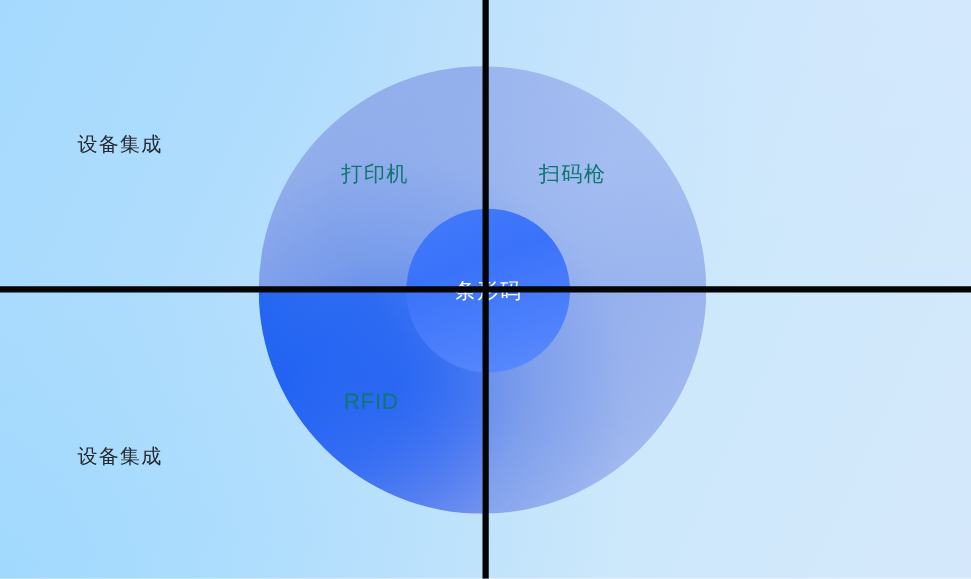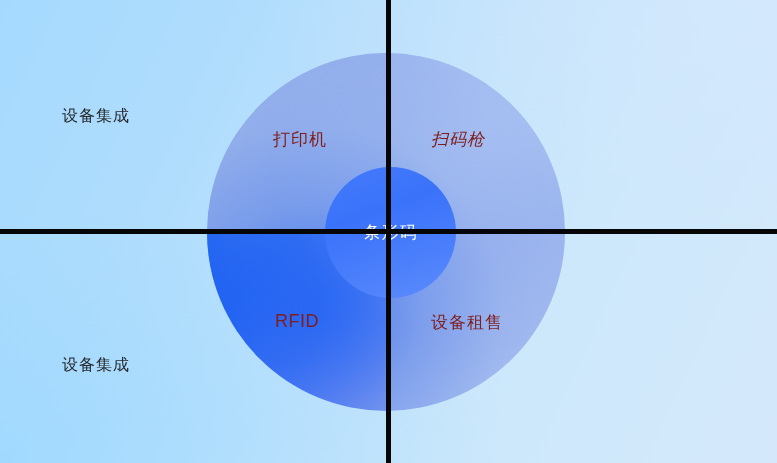--- a/index.html
+++ b/index.html
@@ -112,39 +112,39 @@
     left: 0;
     top: 229px;
     width: 777px;
     height: 5px;
     background: #050505;
   }
 
   
   .inner-label {
     position: absolute;
-    color: #7f1d1d;
+    color: #0f766e;
     font-size: 17px;
     letter-spacing: 1px;
     white-space: nowrap;
   }
   .inner-label.latin {
     letter-spacing: 0.5px;
     font-size: 18px;
   }
   .outer-label {
     position: absolute;
     color: #25282d;
     font-size: 16px;
     letter-spacing: 1px;
     white-space: nowrap;
   }
 
   .lbl-printer  { left: 273px; top: 128px; }
-  .lbl-scanner  { left: 431px; top: 128px; font-style: italic; }
+  .lbl-scanner  { left: 431px; top: 128px; }
   .lbl-rfid     { left: 275px; top: 311px; }
   .lbl-rental   { left: 431px; top: 311px; }
 
   .lbl-software { left: 62px;  top: 106px; }
   .lbl-auto     { left: 596px; top: 106px; }
   .lbl-device   { left: 62px;  top: 355px; }
   .lbl-ribbon   { left: 596px; top: 355px; }
 </style>
 </head>
 <body>
@@ -165,18 +165,17 @@
   <div class="core">
     <span class="core-label">条形码</span>
   </div>
 
   <div class="axis-v"></div>
   <div class="axis-h"></div>
 
   <span class="inner-label lbl-printer">打印机</span>
   <span class="inner-label lbl-scanner">扫码枪</span>
   <span class="inner-label latin lbl-rfid">RFID</span>
-  <span class="inner-label lbl-rental">设备租售</span>
 
   <span class="outer-label lbl-software">设备集成</span>
   <span class="outer-label lbl-device">设备集成</span>
 
 </div>
 
 </body></html>

